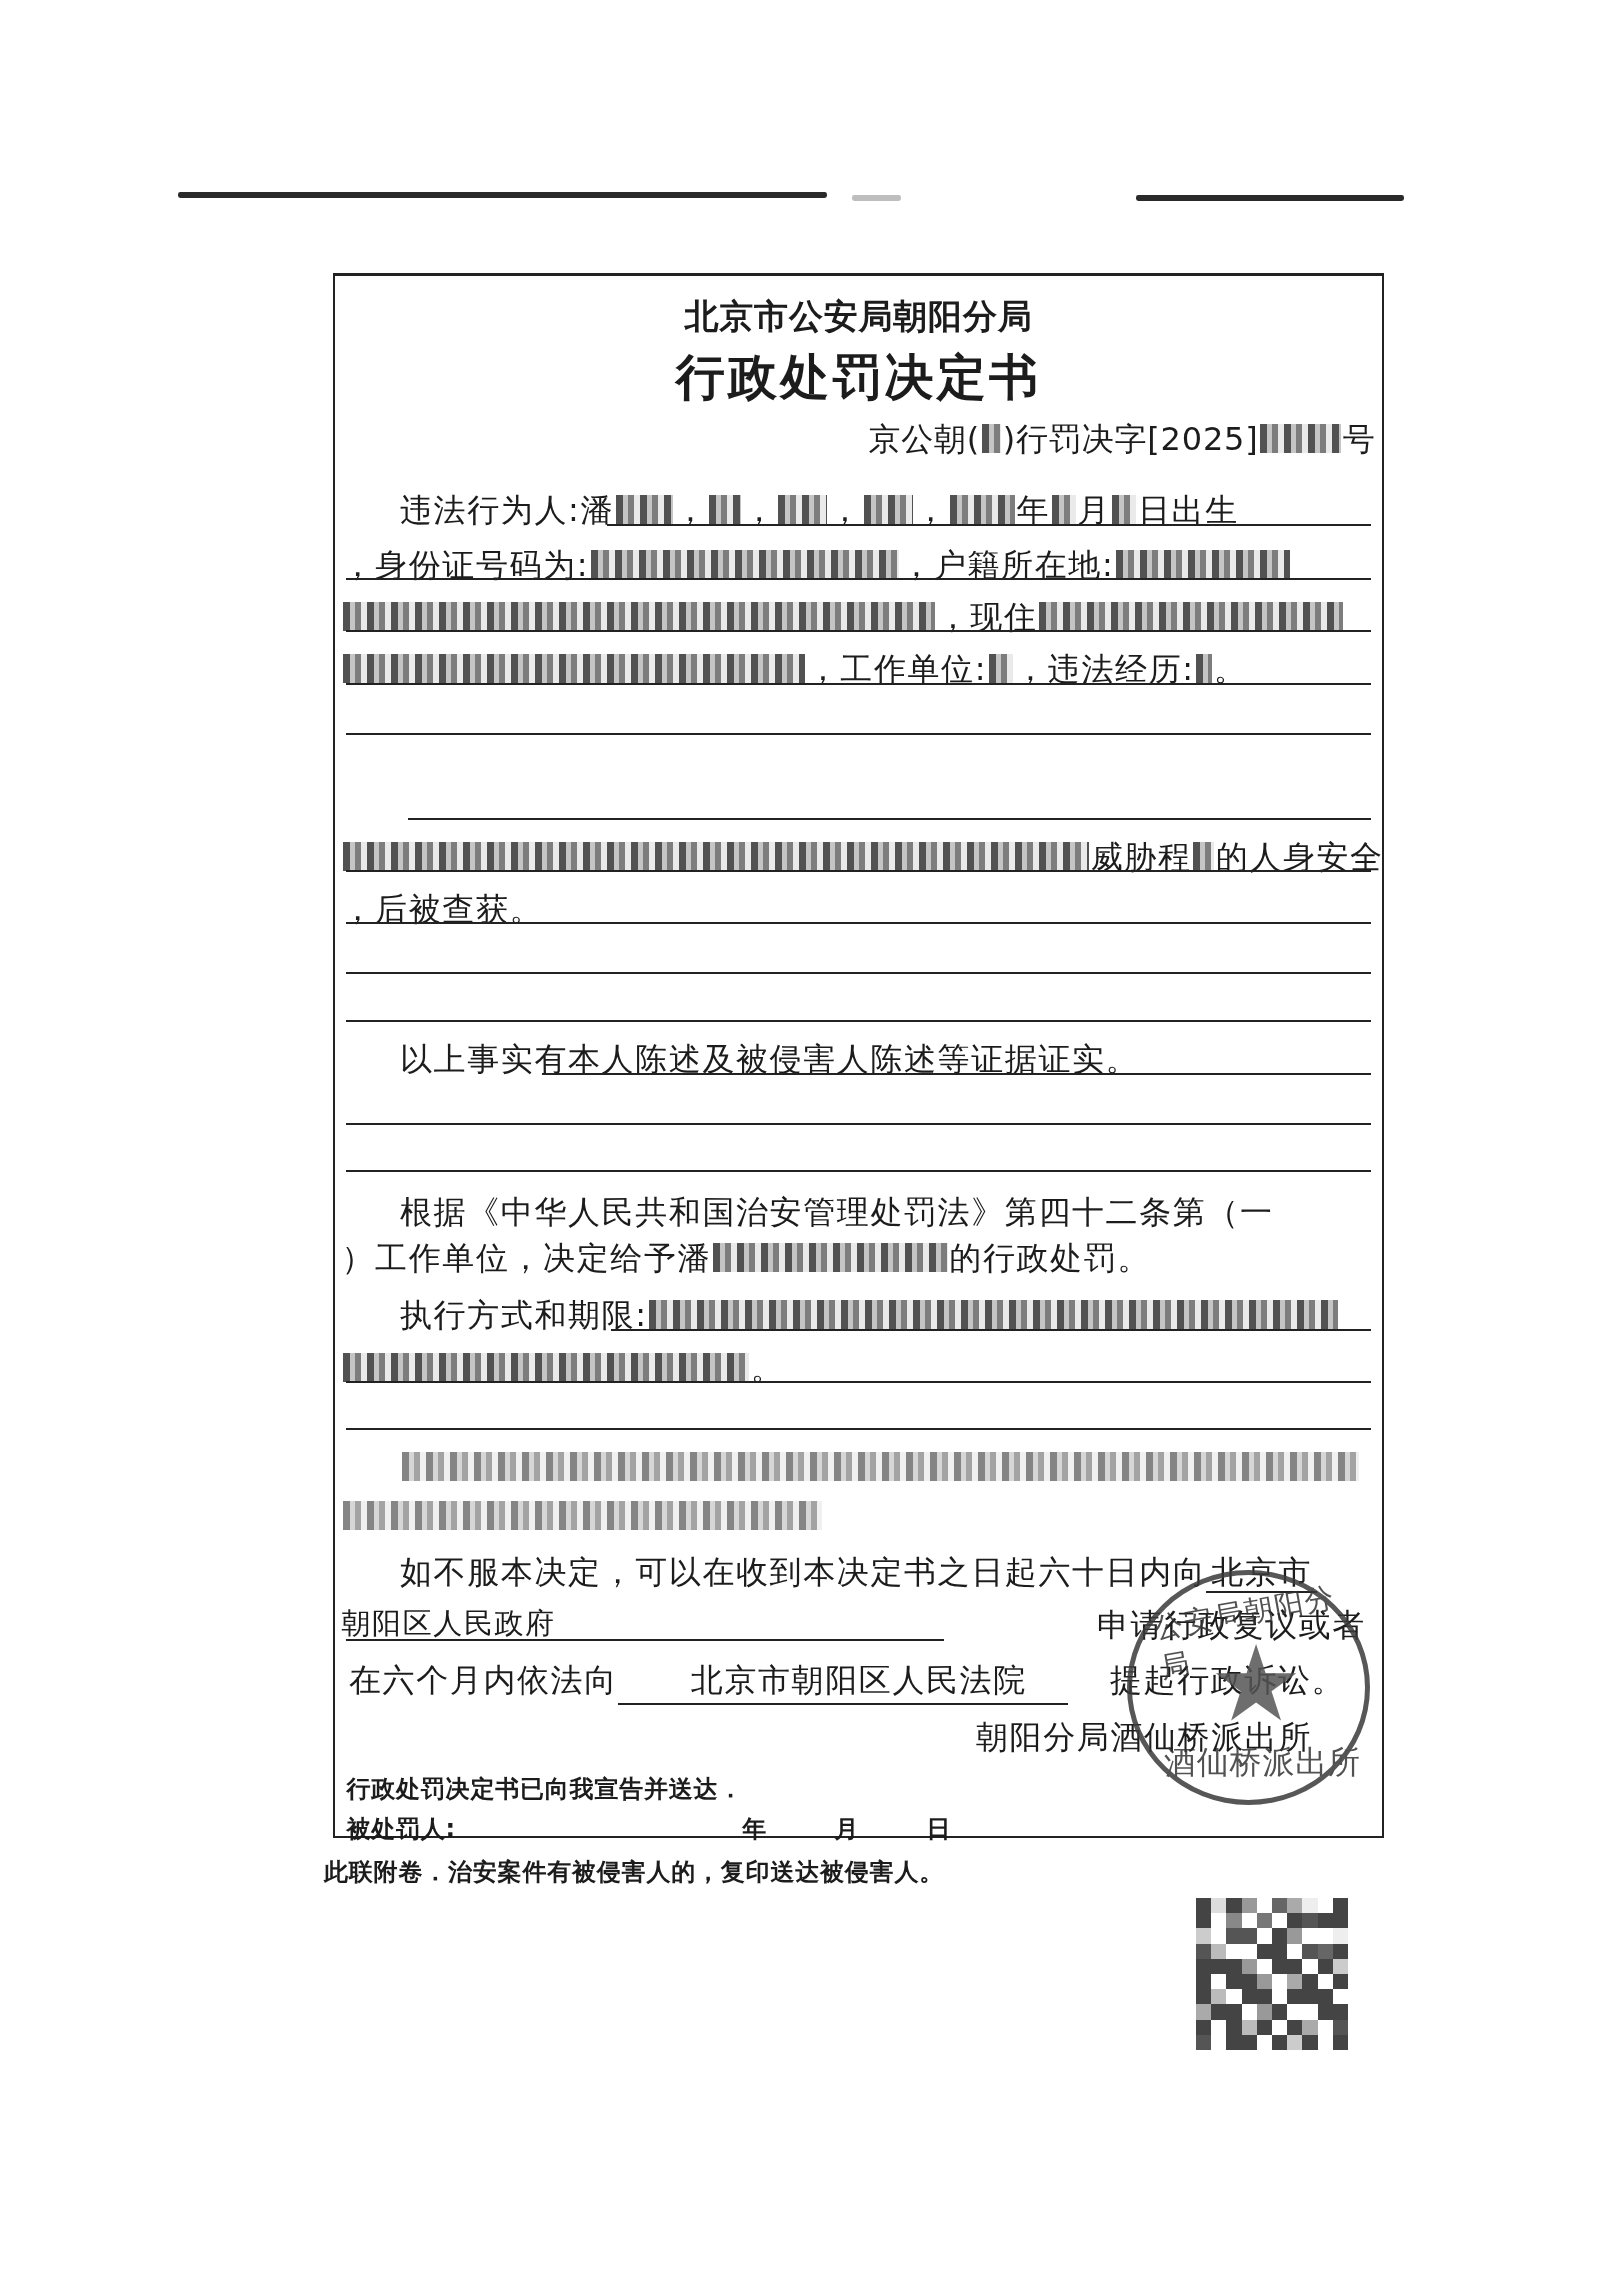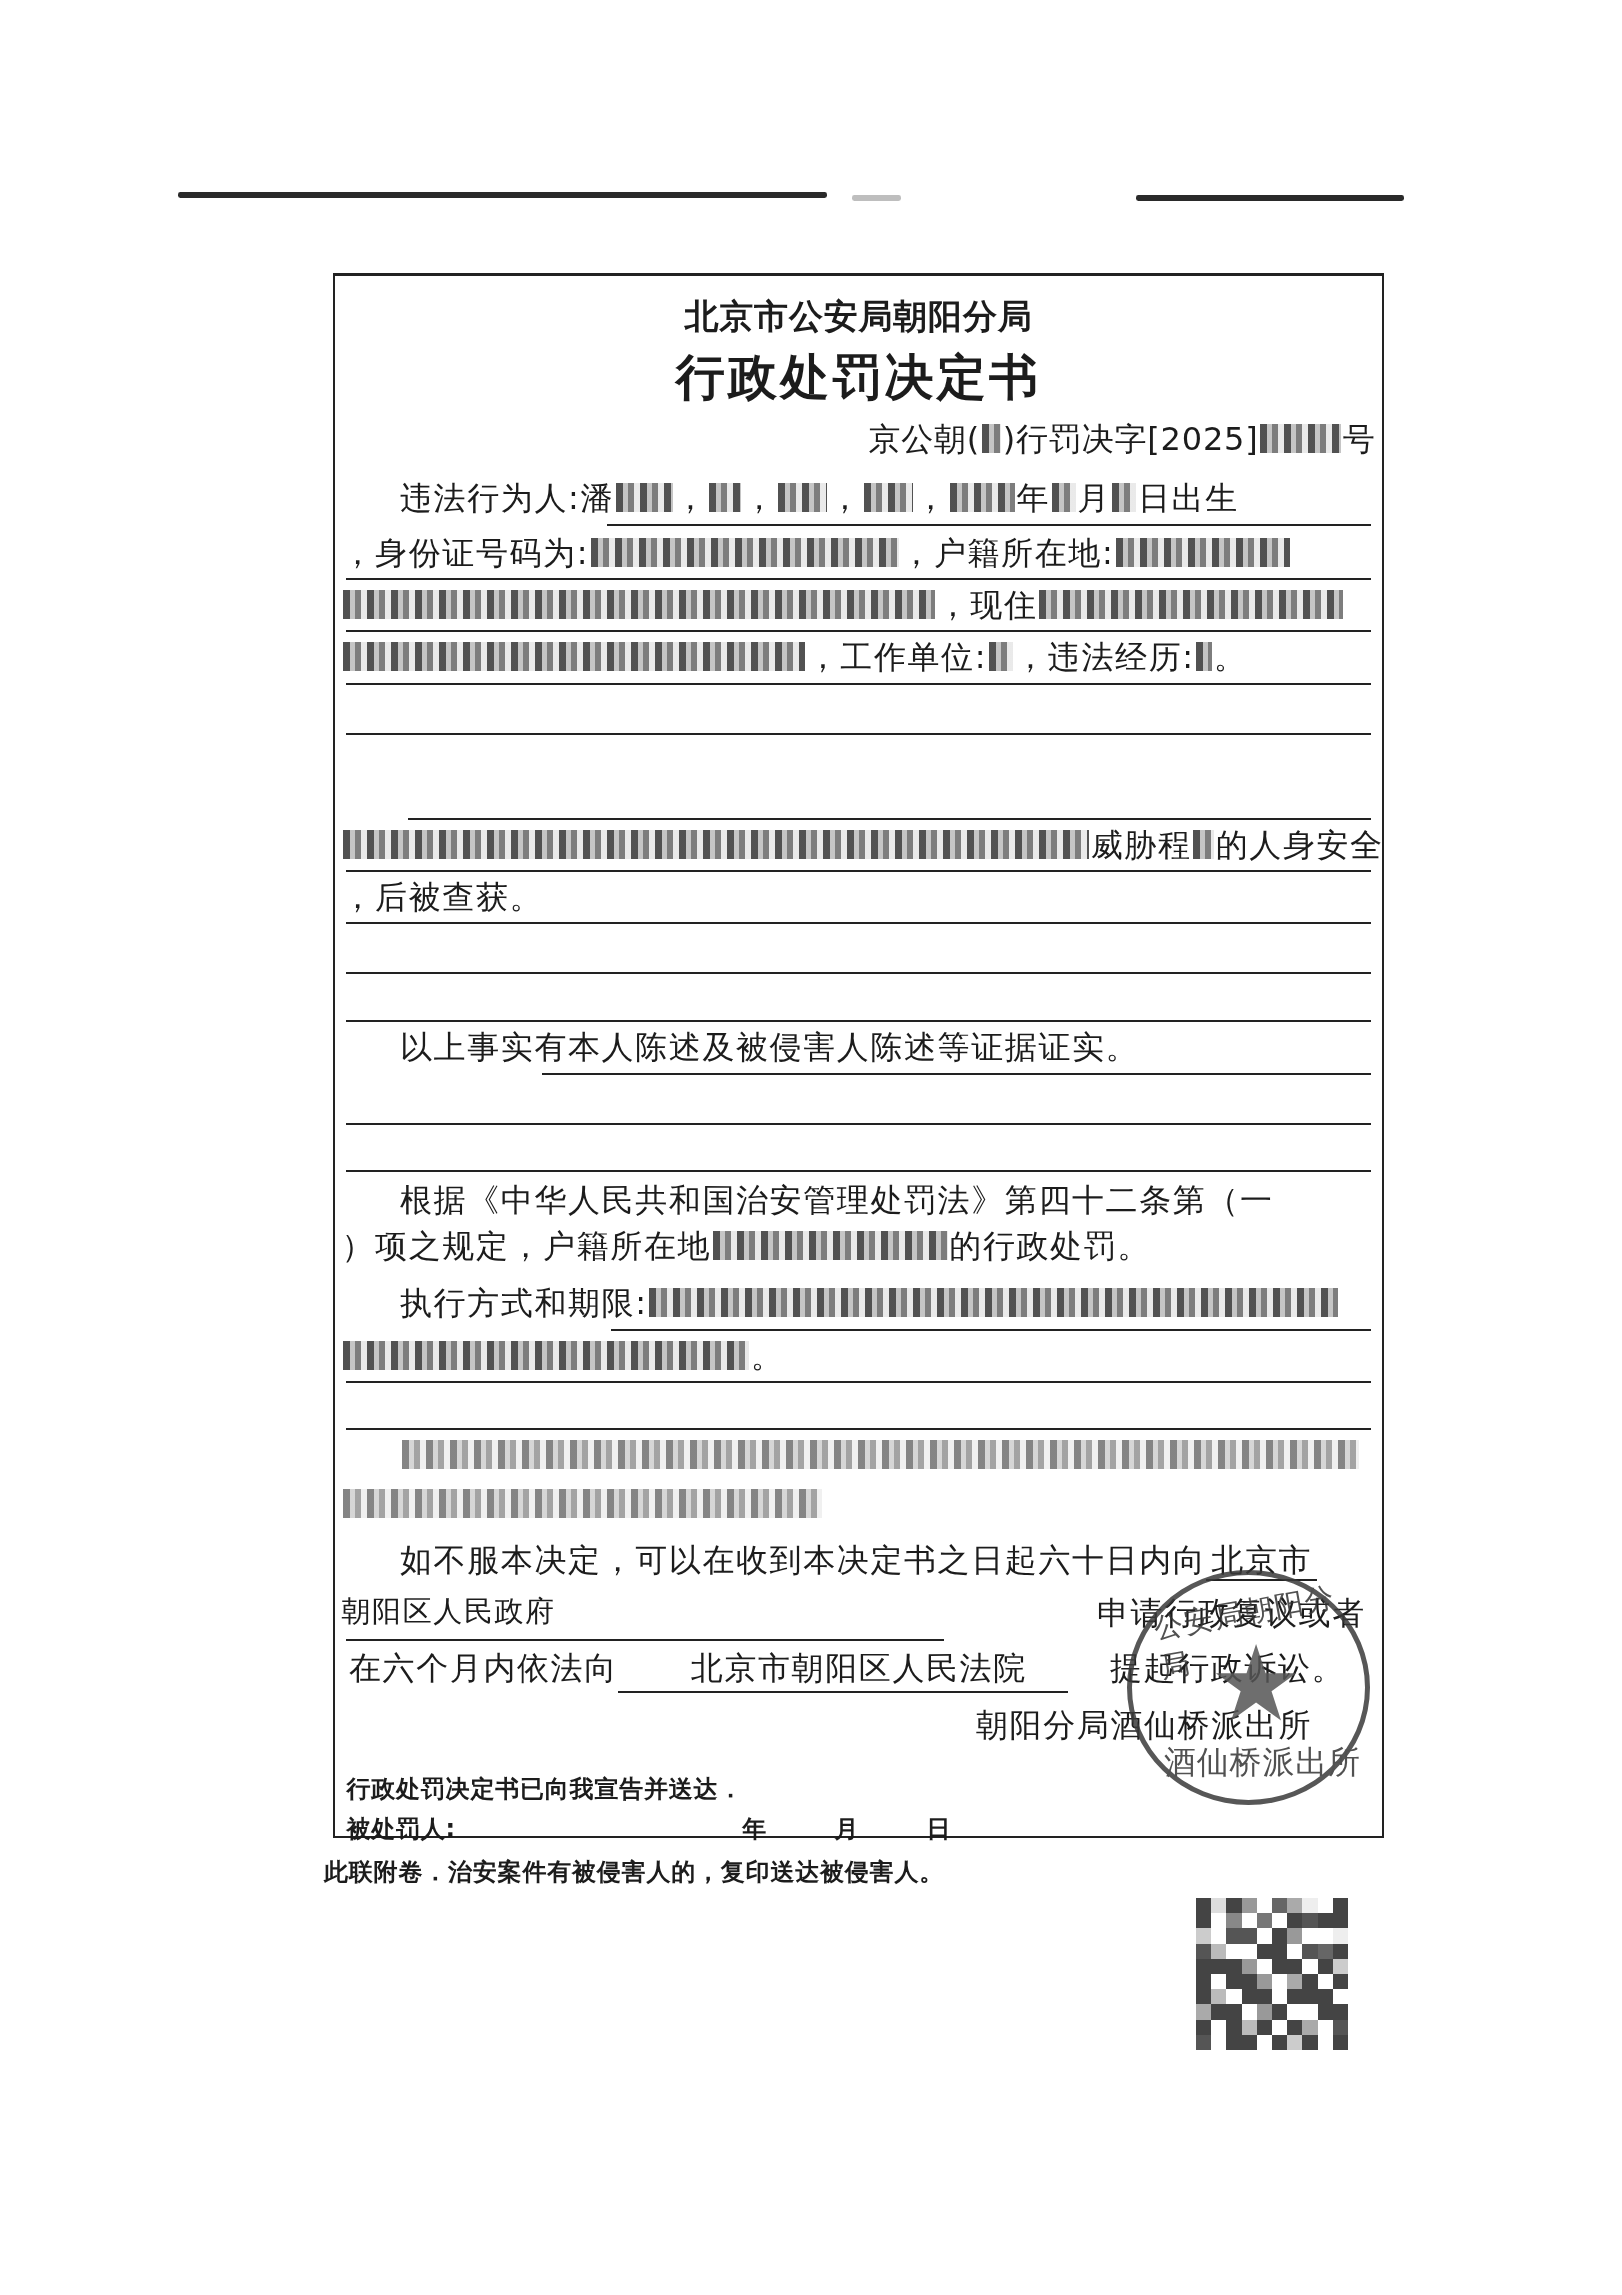--- a/index.html
+++ b/index.html
@@ -10,21 +10,21 @@
     .top-rule { position: absolute; height: 5.7px; background: #2a2a2a; border-radius: 2.4px; filter: blur(0.5px); }
     .frame {
       position: absolute; left: 333px; top: 273px; width: 1051px; height: 1565px;
       border: 2.4px solid #222; border-top-width: 3.2px; box-sizing: border-box;
     }
     .abs { position: absolute; white-space: nowrap; }
     .agency { left: 0; right: 0; top: 18px; text-align: center; font-size: 34px; font-weight: bold; letter-spacing: 0.8px; }
     .title { left: 0; right: 0; top: 69px; text-align: center; font-size: 49px; font-weight: bold; letter-spacing: 3.2px; }
     .docno { right: 6.5px; top: 142px; font-size: 32px; letter-spacing: 0.8px; }
     .line { position: absolute; left: 11.4px; right: 11.4px; height: 2.4px; background: #222; }
-    .txt { position: absolute; font-size: 32px; white-space: nowrap; letter-spacing: 1.6px; }
+    .txt { position: absolute; font-size: 32px; white-space: nowrap; letter-spacing: 1.6px; margin-top: 12px; }
     .redact {
       display: inline-block; height: 29px; vertical-align: -3.2px; margin: 0 1.6px;
       background:
         repeating-linear-gradient(90deg, #333 0 7.3px, #bbb 7.3px 12px, #666 12px 18px, #e6e6e6 18px 24px);
       opacity: 0.85;
     }
     .stamp {
       position: absolute; left: 1127px; top: 1570px; width: 243px; height: 235px;
       border: 5.7px solid #3a3a3a; border-radius: 50%; box-sizing: border-box; opacity: 0.85;
     }
@@ -88,21 +88,21 @@
 
   <div class="txt" style="left:65px; top:750px;">
     <span>以上事实有</span><span>本人陈述及被侵害人陈述等证据证实。</span>
   </div>
   <div class="line" style="top:797px; left:207px;"></div>
   <div class="line" style="top:847px;"></div>
   <div class="line" style="top:894px;"></div>
 
   <div class="txt" style="left:65px; top:903px;">根据《中华人民共和国治安管理处罚法》第四十二条第（一</div>
   <div class="txt" style="left:6.5px; top:949px;">
-    <span>）项之规定，户籍所在地</span><span class="redact" style="width:235px"></span><span>的行政处罚。</span>
+    <span>）工作单位，决定给予潘</span><span class="redact" style="width:235px"></span><span>的行政处罚。</span>
   </div>
 
   <div class="txt" style="left:65px; top:1006px;">
     <span>执行方式和期限:</span><span class="redact" style="width:689px"></span>
   </div>
   <div class="line" style="top:1053px; left:276px;"></div>
   <div class="txt" style="left:6.5px; top:1059px;">
     <span class="redact" style="width:406px"></span><span>。</span>
   </div>
   <div class="line" style="top:1105px;"></div>

